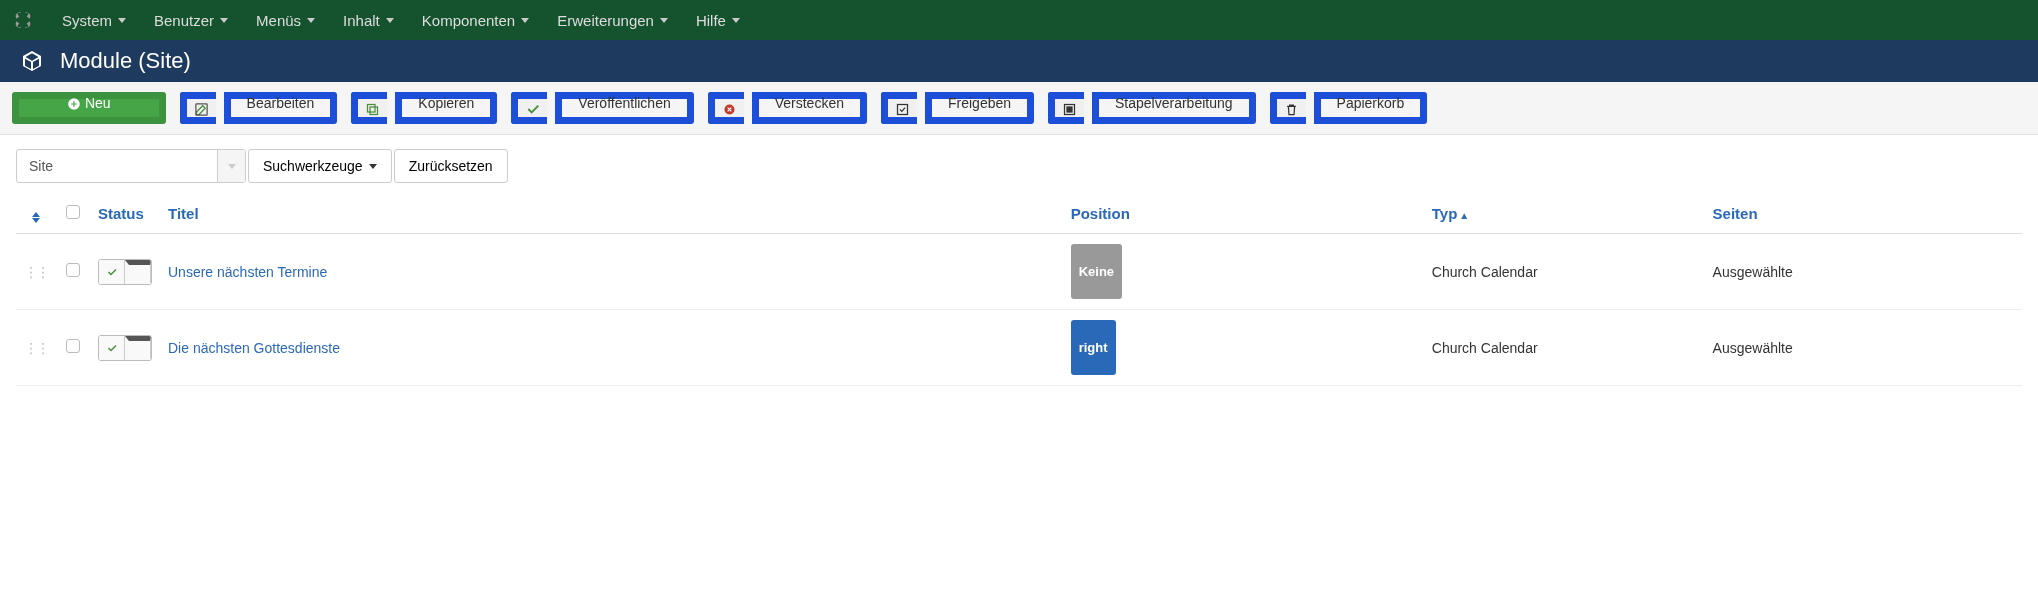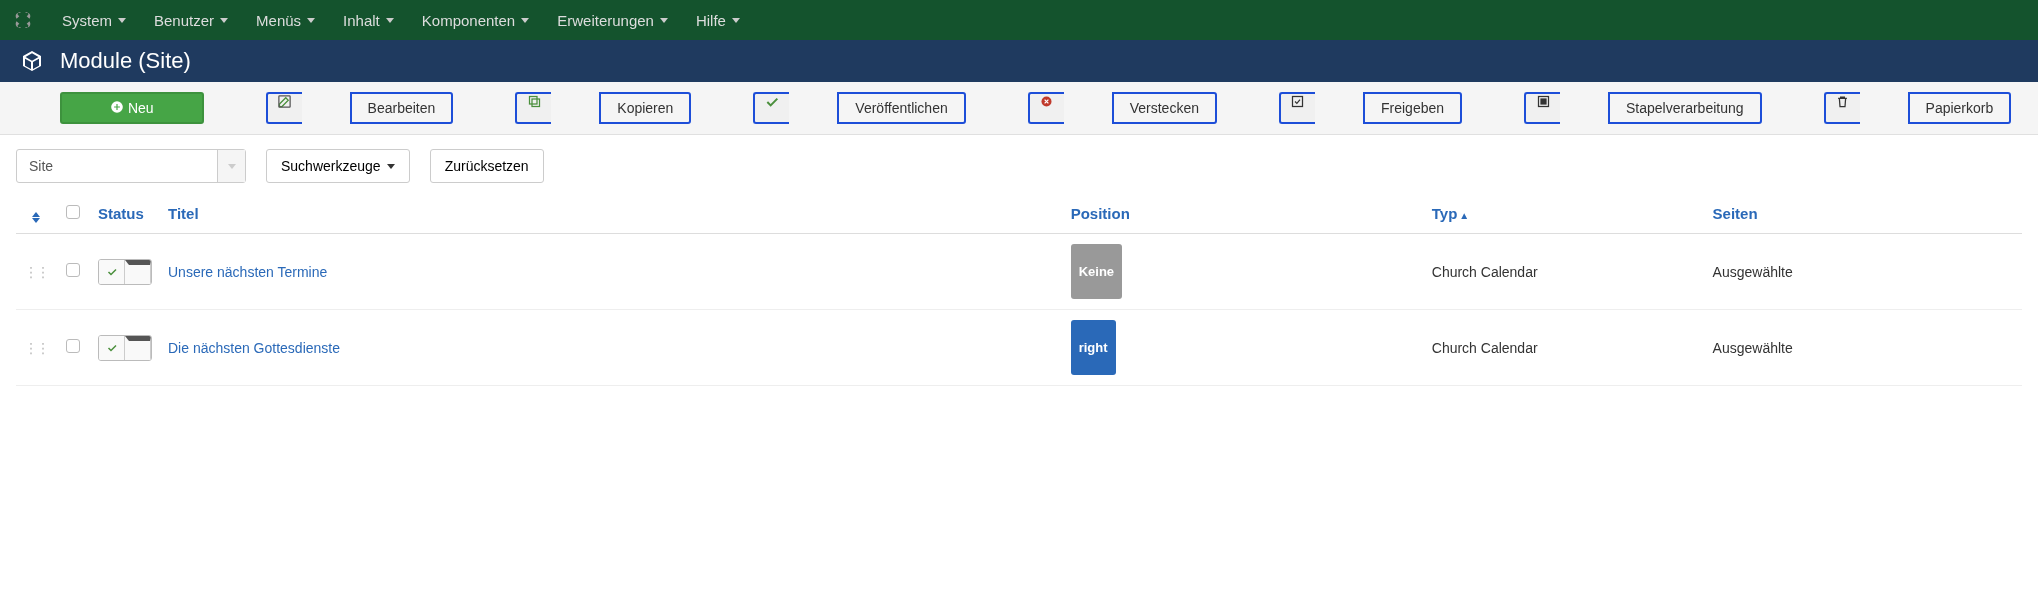--- a/index.html
+++ b/index.html
@@ -11,28 +11,28 @@
     .nav-item { color: #ddd; font-size: 15px; padding: 8px 14px; cursor: pointer; display: flex; align-items: center; gap: 6px; }
     .caret-down { width:0; height:0; border-left:4px solid transparent; border-right:4px solid transparent; border-top:5px solid #ccc; }
 
     
     .header { background: #1f3a5f; height: 42px; display:flex; align-items:center; padding: 0 20px; gap:16px; color:#fff; }
     .header-icon { width:24px; height:24px; }
     .header-title { font-size: 22px; font-weight: 400; }
 
     
     .toolbar { background:#f5f5f5; border-bottom:1px solid #e0e0e0; padding: 10px 12px; display:flex; gap:14px; flex-wrap:nowrap; overflow:hidden; }
-    .btn-group { display:inline-flex; }
-    .btn { display:inline-flex; align-items:flex-start; justify-content:center; border:2px solid #1d4ed8; background:#f5f5f5; color:#333; font-size:14px; padding: 6px 16px; cursor:pointer; white-space:nowrap; height:32px;margin-left:48px; }
+    .btn-group { display:inline-flex;gap:8px; }
+    .btn { display:inline-flex; align-items:flex-end; justify-content:center; border:7px solid #1d4ed8; background:#f5f5f5; color:#333; font-size:14px; padding: 6px 16px; cursor:pointer; white-space:nowrap; height:32px; }
     .btn-icon-only { width:36px; padding:0; border-right:none; border-radius: 3px 0 0 3px; background:#f0f0f0;}
     .btn-label-part { border-radius: 0 3px 3px 0; }
     .btn-new { background:#46a546; color:#fff; border-color:#3d923d; padding: 6px 48px; border-radius:3px; font-weight:500; }
 
     
-    .filters { padding: 14px 16px 0 16px; display:flex; gap:20px; align-items:flex-start; }
+    .filters { padding: 14px 16px 0 16px; display:flex; gap:2px; align-items:flex-start; }
     .select-wrap { display:flex; border:1px solid #ccc; border-radius:3px; background:#fff; height:34px; }
     .select-wrap .sel-label { padding: 6px 12px; display:flex; align-items:center; min-width:200px; font-size:14px; color:#555; }
     .select-wrap .sel-toggle { width:28px; display:flex; align-items:center; justify-content:center; border-left:1px solid #ccc; background:#f5f5f5; cursor:pointer; }
     .search-wrap { display:flex; border:1px solid #ccc; border-radius:3px; height:34px; }
     .search-input { border:none; padding:6px 12px; font-size:14px; width:250px; outline:none; }
     .search-btn { width:40px; border:none; border-left:1px solid #ccc; background:#f5f5f5; cursor:pointer; display:flex; align-items:center; justify-content:center; }
     .filter-btn { border:1px solid #ccc; border-radius:3px; padding:6px 14px; height:34px; background:#fff; font-size:14px; cursor:pointer; display:flex; align-items:center; gap:6px;}
 
     
     .table-wrap { padding: 10px 16px 0 16px; }

